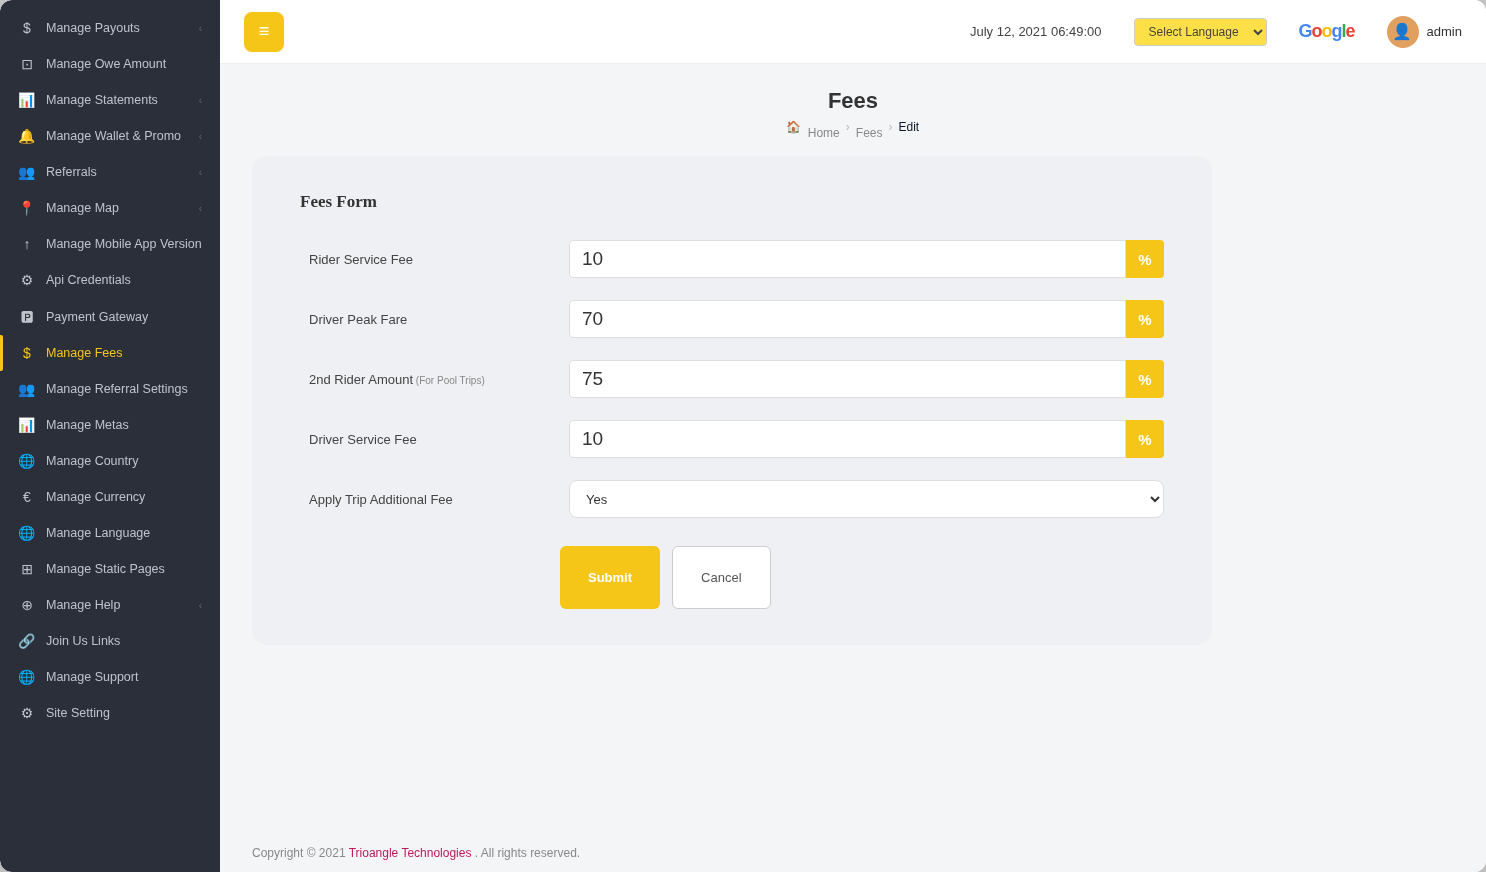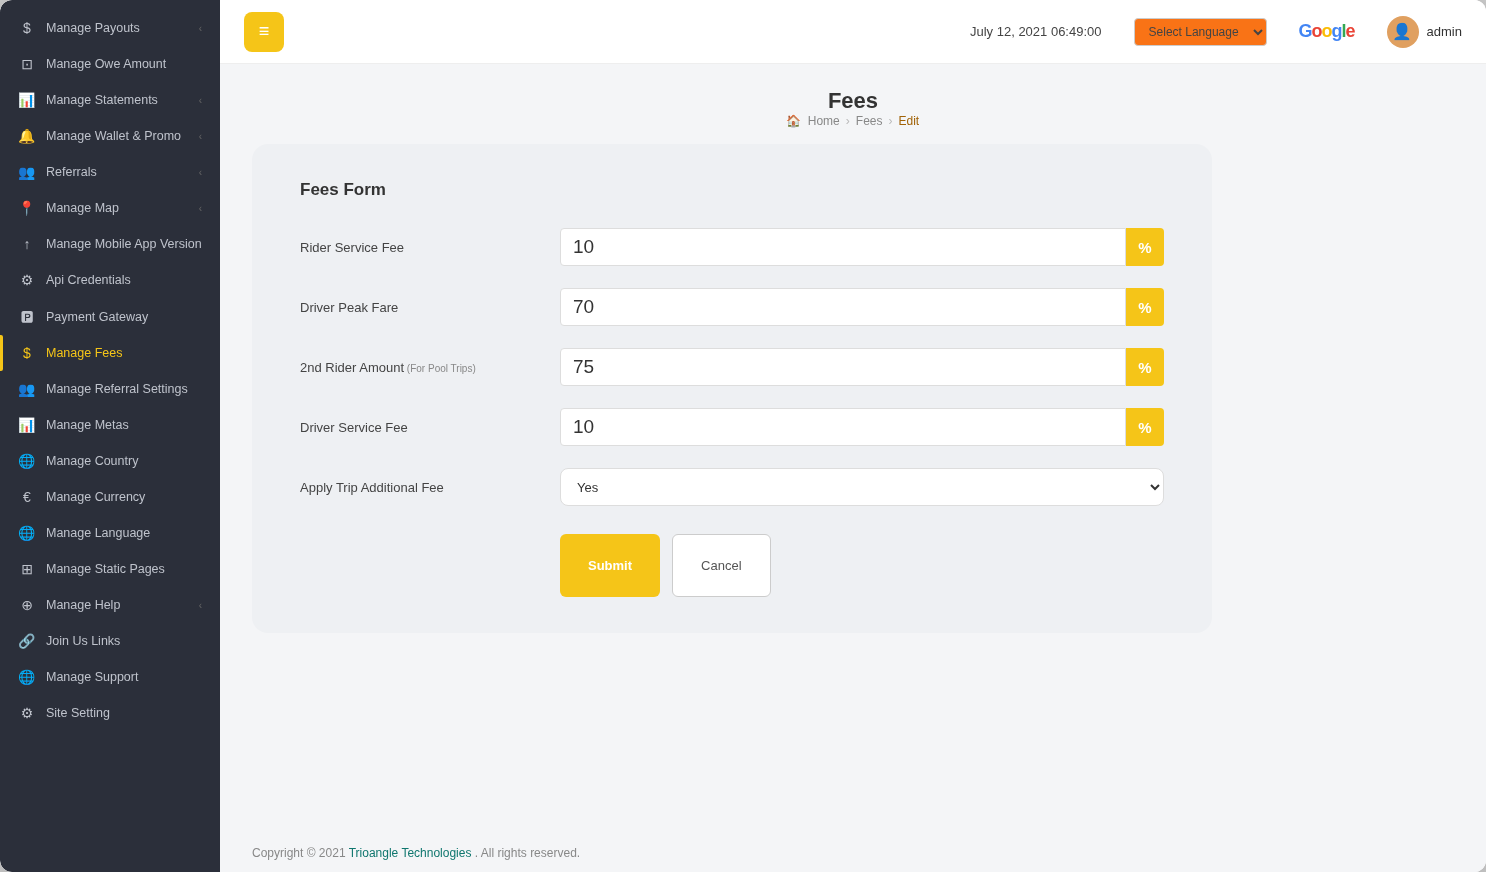--- a/index.html
+++ b/index.html
@@ -104,21 +104,21 @@
     }
     .header-lang {
       margin-left: 16px;
     }
     .header-lang select {
       border: 1px solid #ccc;
       border-radius: 4px;
       padding: 5px 10px;
       font-size: 12px;
       color: #444;
-      background: #f97316;
+      background: #fde047;
       cursor: pointer;
     }
     .header-google {
       font-size: 18px;
       font-weight: bold;
       letter-spacing: -1px;
       margin-left: 16px;
     }
     .header-google span:nth-child(1) { color: #4285F4; }
     .header-google span:nth-child(2) { color: #EA4335; }
@@ -169,41 +169,44 @@
     .breadcrumb {
       display: flex;
       align-items: center;
       gap: 6px;
       font-size: 12px;
       color: #888;
     }
     .breadcrumb a {
       color: #888;
       text-decoration: none;
+      margin-top: 12px;
     }
     .breadcrumb .sep { color: #bbb; }
-    .breadcrumb .current { color: #a16207; }
+    .breadcrumb .current { color: #0f172a; }
     
     .form-card {
       background: #eef0f3;
       border-radius: 16px;
       padding: 36px 48px;
       max-width: 960px;
     }
     .form-title {
       font-size: 17px;
       font-weight: 600;
       color: #333;
       margin-bottom: 28px;
+      font-family: Liberation Serif, serif;
     }
     .form-row {
       display: flex;
       align-items: center;
       margin-bottom: 22px;
       gap: 20px;
+      margin-left: 9px;
     }
     .form-label {
       width: 240px;
       min-width: 240px;
       font-size: 13px;
       color: #444;
       font-weight: 500;
     }
     .form-label .sublabel {
       font-size: 10px;
@@ -277,21 +280,21 @@
       cursor: pointer;
     }
     
     .footer {
       padding: 12px 32px;
       font-size: 12px;
       color: #888;
       background: #f4f5f7;
     }
     .footer a {
-      color: #0f766e;
+      color: #be185d;
       text-decoration: none;
     }
   </style>
 </head>
 <body>
 
 <div class="window">
 
   <nav class="sidebar">
 

